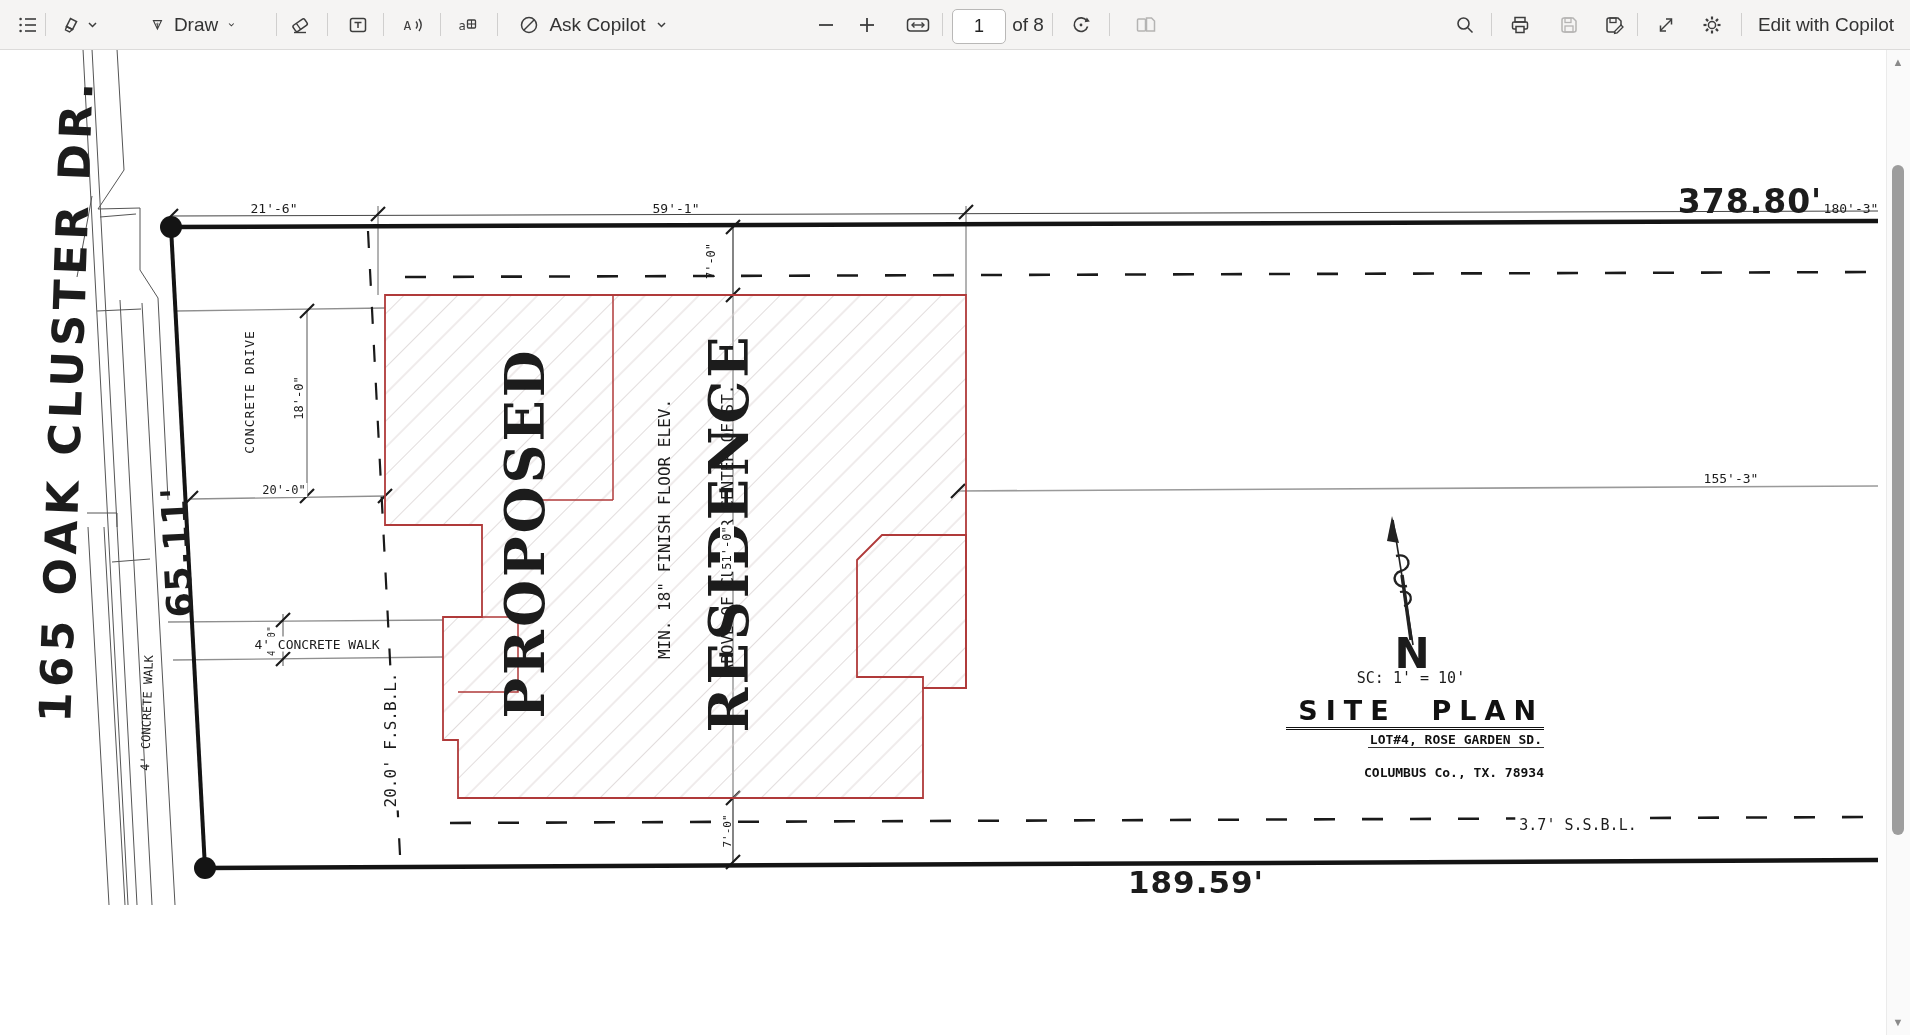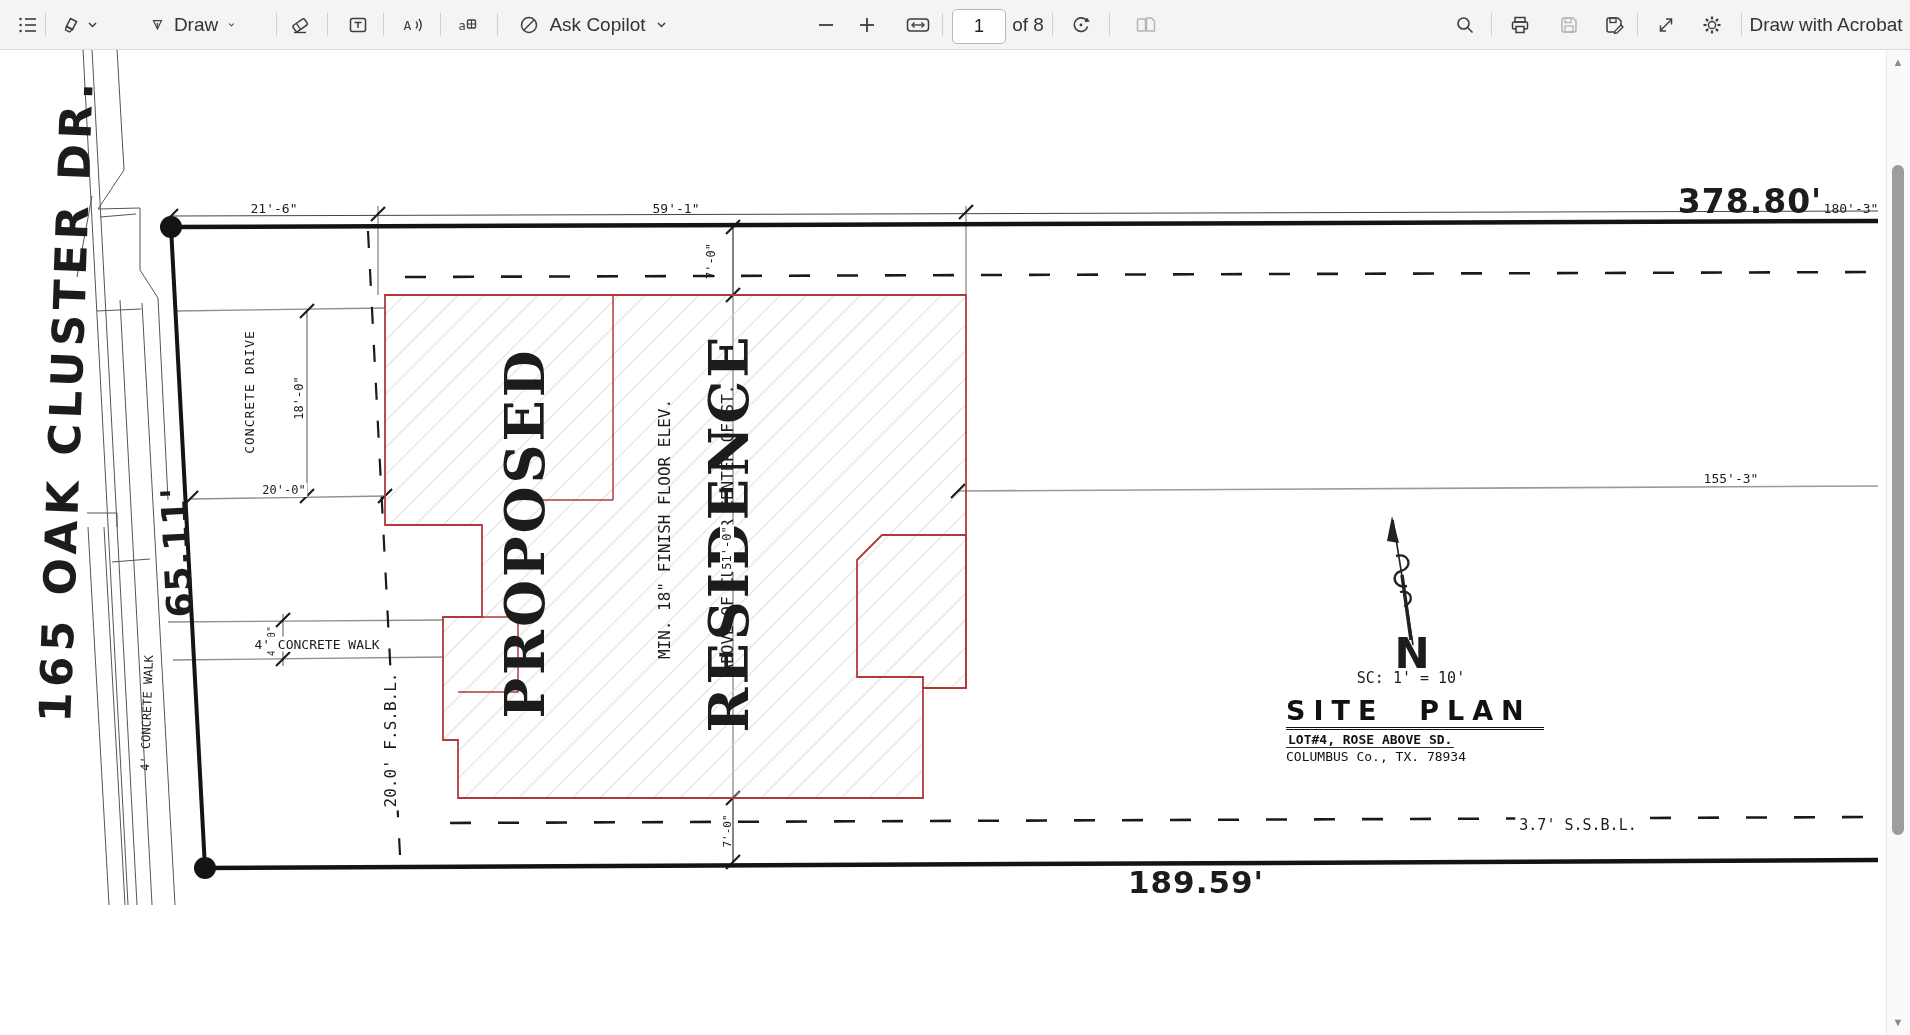--- a/index.html
+++ b/index.html
@@ -28,28 +28,28 @@
   .scroll-arrow{position:absolute;left:4px;width:14px;height:14px;color:#8a8a8a;font-size:11px;
     line-height:14px;text-align:center;}
 
   
   .lbl{position:absolute;white-space:pre;color:#1c1c1c;transform:translate(-50%,-50%);
     font-family:"DejaVu Sans Mono","Liberation Mono",monospace;z-index:10;}
   .r90{transform:translate(-50%,-50%) rotate(-90deg);}
   .big{font-family:"DejaVu Sans","Liberation Sans",sans-serif;font-weight:600;letter-spacing:1px;}
   .serifbig{font-family:"DejaVu Serif","Liberation Serif",serif;font-weight:700;}
 
-  .titleblock{position:absolute;left:1286px;top:695px;width:258px;text-align:left;z-index:10;}
+  .titleblock{position:absolute;left:1286px;top:695px;width:258px;text-align:right;z-index:10;}
   .titleblock .tb-title{font-family:"DejaVu Sans","Liberation Sans",sans-serif;font-size:27px;
     font-weight:700;letter-spacing:8px;color:#111;border-bottom:3px double #111;padding-bottom:1px;
     white-space:pre;}
   .titleblock .tb-sub1{font-size:13px;font-weight:700;font-family:"DejaVu Sans Mono",monospace;
     color:#111;border-bottom:1.5px solid #333;display:inline-block;padding:1px 2px 0 2px;white-space:pre;}
-  .titleblock .tb-sub2{font-size:13px;font-weight:400;font-family:"DejaVu Sans Mono",monospace;
-    color:#111;white-space:pre;margin-top:1px;}
+  .titleblock .tb-sub2{font-size:13px;font-weight:700;font-family:"DejaVu Sans Mono",monospace;
+    color:#111;white-space:pre;margin-top:17px;}
   svg text{font-family:"DejaVu Sans Mono",monospace;}
 </style>
 </head>
 <body>
 
 <div class="root">
 
   <svg style="position:absolute;left:0;top:0;z-index:5" width="1910" height="1035" viewBox="0 0 1910 1035">
     <defs>
       <pattern id="hatch" patternUnits="userSpaceOnUse" width="38" height="38" patternTransform="rotate(-45)">
@@ -169,21 +169,21 @@
     <div>ABOVE OF CURB OR CENTER OF ST.</div>
   </div>
 
   <div class="lbl r90" style="left:727px;top:548px;font-size:12px;background:#fff;padding:0 2px;">51'-0"</div>
   <div class="lbl r90" style="left:727px;top:831px;font-size:11px;">7'-0"</div>
   <div class="lbl" style="left:1412px;top:653px;font-size:42px;font-weight:800;font-family:'DejaVu Sans',sans-serif;">N</div>
   <div class="lbl" style="left:1411px;top:678px;font-size:15px;">SC: 1' = 10'</div>
 
   <div class="titleblock">
     <div class="tb-title">SITE  PLAN</div>
-    <div><span class="tb-sub1">LOT#4, ROSE ABOVE SD.</span></div>
+    <div><span class="tb-sub1">LOT#4, ROSE GARDEN SD.</span></div>
     <div class="tb-sub2">COLUMBUS Co., TX. 78934</div>
   </div>
 
   <div class="toolbar">
 
     <div class="tb btn" style="left:16px;width:24px;">
       <svg class="icon" width="22" height="22" viewBox="0 0 22 22">
         <g stroke="#3d3d3d" stroke-width="1.6" fill="none">
           <line x1="8" y1="5" x2="19" y2="5"></line>
             <line x1="8" y1="11" x2="19" y2="11"></line>
@@ -364,21 +364,21 @@
           <line x1="5" y1="5" x2="7.1" y2="7.1"></line>
             <line x1="14.9" y1="14.9" x2="17" y2="17"></line>
           <line x1="5" y1="17" x2="7.1" y2="14.9"></line>
             <line x1="14.9" y1="7.1" x2="17" y2="5"></line>
         </g>
       </svg>
     </div>
     <div class="tb-sep" style="left:1741px;"></div>
 
     <div class="tb btn" style="left:1756px;width:140px;">
-      <span class="tb-label">Draw with Acrobat</span>
+      <span class="tb-label">Edit with Copilot</span>
     </div>
   </div>
 
   <div class="scrollbar">
     <div class="scroll-arrow" style="top:6px;">▲</div>
     <div class="scroll-thumb"></div>
     <div class="scroll-arrow" style="bottom:6px;">▼</div>
   </div>
 
 </div>

